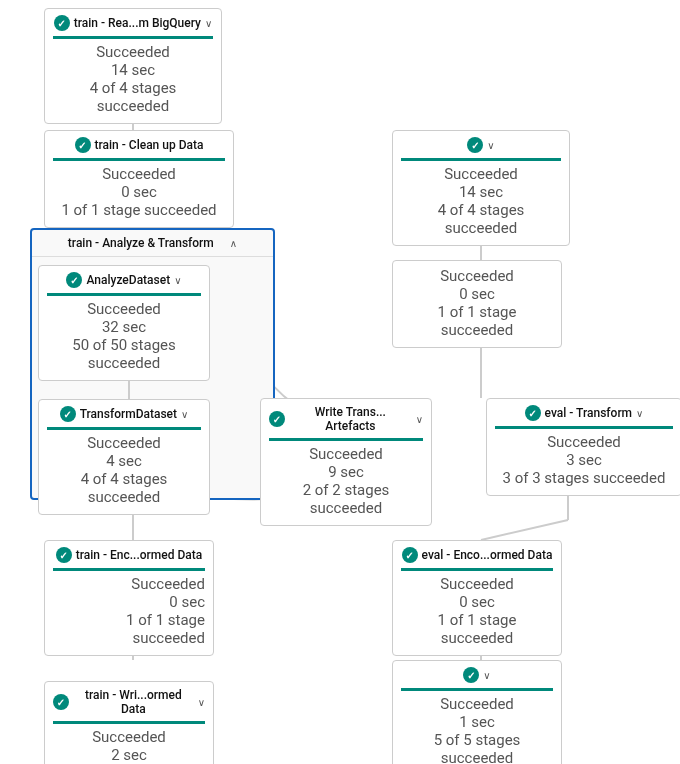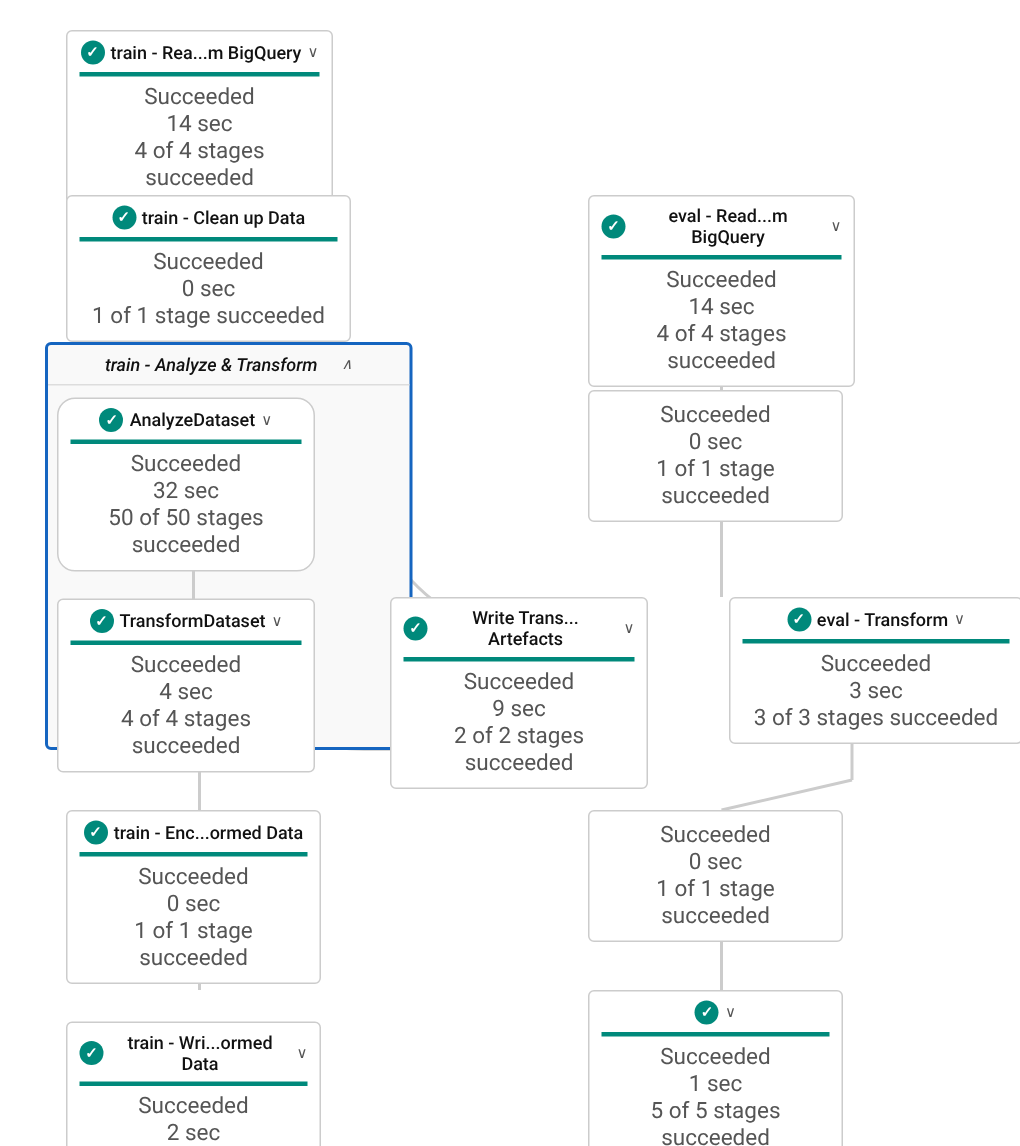--- a/index.html
+++ b/index.html
@@ -82,21 +82,20 @@
     .group-header {
       display: flex;
       align-items: center;
       justify-content: center;
       gap: 16px;
       font-size: 12px;
       font-weight: 500;
       color: #111;
       padding: 6px 8px;
       border-bottom: 1px solid #ddd;
-      font-style: italic;
     }
 
     
     .connectors {
       position: absolute;
       top: 0;
       left: 0;
       width: 680px;
       height: 764px;
       pointer-events: none;
@@ -130,21 +129,21 @@
 
     <line x1="133" y1="620" x2="133" y2="660"></line>
 
     <line x1="481" y1="620" x2="481" y2="660"></line>
 
     <path d="M 155 468 C 155 510 350 510 350 468"></path>
 
     <path d="M 200 330 C 260 330 260 420 350 420"></path>
   </svg>
 
-  <div class="node" style="left:44px; top:8px; width:178px;margin-top:12px;">
+  <div class="node" style="left:44px; top:8px; width:178px;">
     <div class="node-header">
       <span class="check-icon"></span>
       <span>train - Rea...m BigQuery</span>
       <span class="chevron">∨</span>
     </div>
     <div class="node-status">
       <div>Succeeded</div>
       <div>14 sec</div>
       <div>4 of 4 stages succeeded</div>
     </div>
@@ -158,21 +157,20 @@
     <div class="node-status">
       <div>Succeeded</div>
       <div>0 sec</div>
       <div>1 of 1 stage succeeded</div>
     </div>
   </div>
 
   <div class="node" style="left:392px; top:130px; width:178px;">
     <div class="node-header">
       <span class="check-icon"></span>
-      <span>eval - Read...m BigQuery</span>
       <span class="chevron">∨</span>
     </div>
     <div class="node-status">
       <div>Succeeded</div>
       <div>14 sec</div>
       <div>4 of 4 stages succeeded</div>
     </div>
   </div>
 
   <div class="node" style="left:392px; top:260px; width:170px;">
@@ -182,21 +180,21 @@
       <div>1 of 1 stage succeeded</div>
     </div>
   </div>
 
   <div class="group-node" style="left:30px; top:228px; width:245px; height:272px;">
     <div class="group-header">
       <span>train - Analyze &amp; Transform</span>
       <span class="chevron">∧</span>
     </div>
 
-    <div class="node" style="position:relative; left:6px; top:8px; width:172px; margin-bottom:8px;border-radius:12px;">
+    <div class="node" style="position:relative; left:6px; top:8px; width:172px; margin-bottom:8px;">
       <div class="node-header">
         <span class="check-icon"></span>
         <span>AnalyzeDataset</span>
         <span class="chevron">∨</span>
       </div>
       <div class="node-status">
         <div>Succeeded</div>
         <div>32 sec</div>
         <div>50 of 50 stages succeeded</div>
       </div>
@@ -239,33 +237,37 @@
       <span>eval - Transform</span>
       <span class="chevron">∨</span>
     </div>
     <div class="node-status">
       <div>Succeeded</div>
       <div>3 sec</div>
       <div>3 of 3 stages succeeded</div>
     </div>
   </div>
 
-  <div class="node" style="left:44px; top:540px; width:170px;">
+  <div class="node" style="left:44px; top:540px; width:170px;text-align:right;">
     <div class="node-header">
       <span class="check-icon"></span>
       <span>train - Enc...ormed Data</span>
     </div>
     <div class="node-status">
       <div>Succeeded</div>
       <div>0 sec</div>
       <div>1 of 1 stage succeeded</div>
     </div>
   </div>
 
   <div class="node" style="left:392px; top:540px; width:170px;">
+    <div class="node-header">
+      <span class="check-icon"></span>
+      <span>eval - Enco...ormed Data</span>
+    </div>
     <div class="node-status">
       <div>Succeeded</div>
       <div>0 sec</div>
       <div>1 of 1 stage succeeded</div>
     </div>
   </div>
 
   <div class="node" style="left:44px; top:681px; width:170px;">
     <div class="node-header">
       <span class="check-icon"></span>

